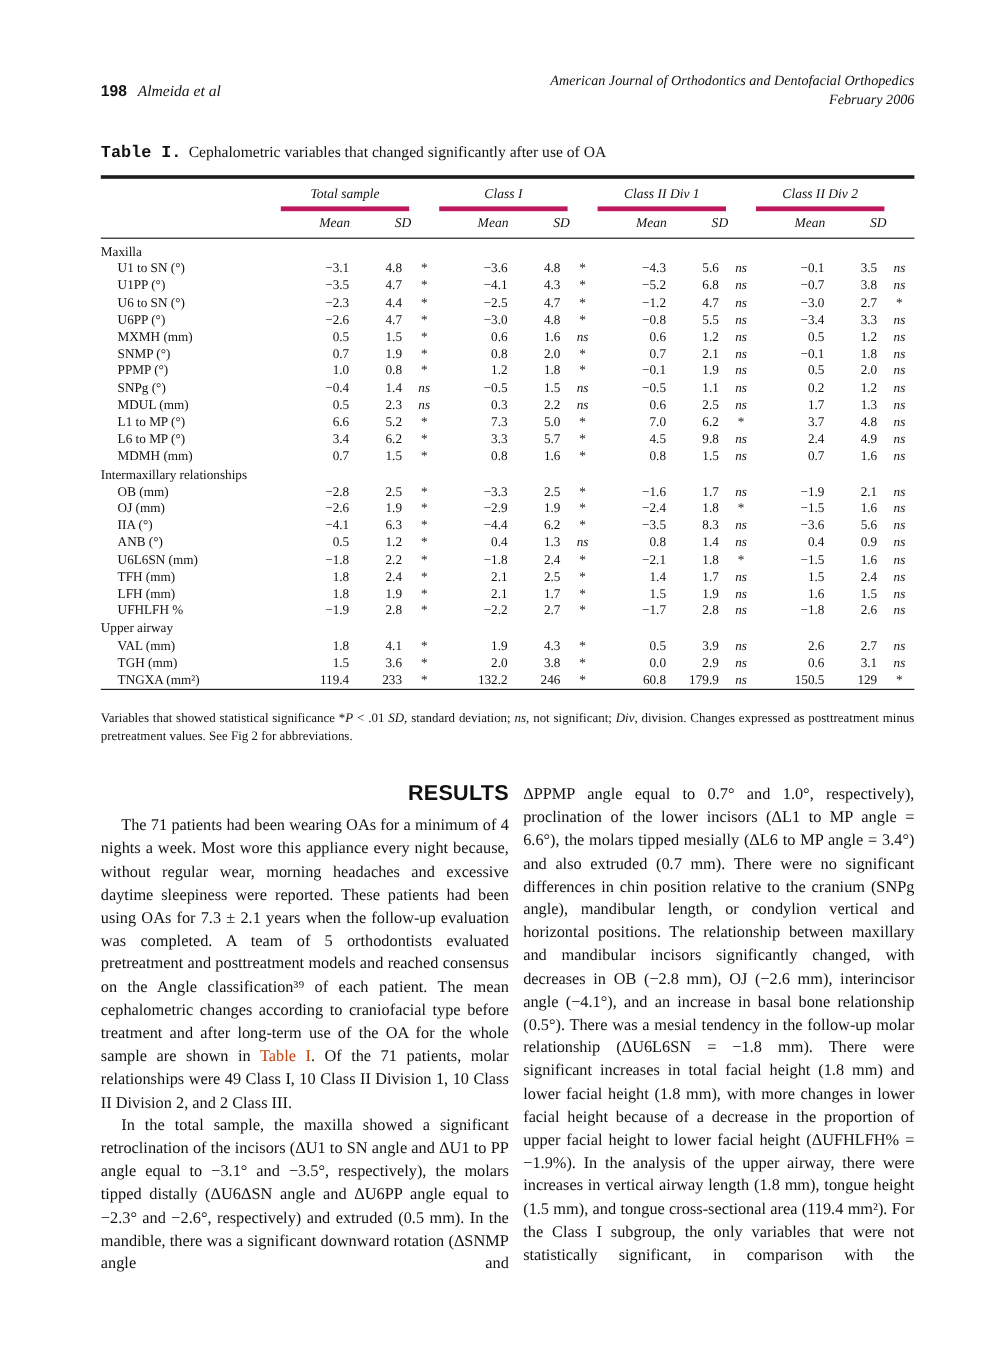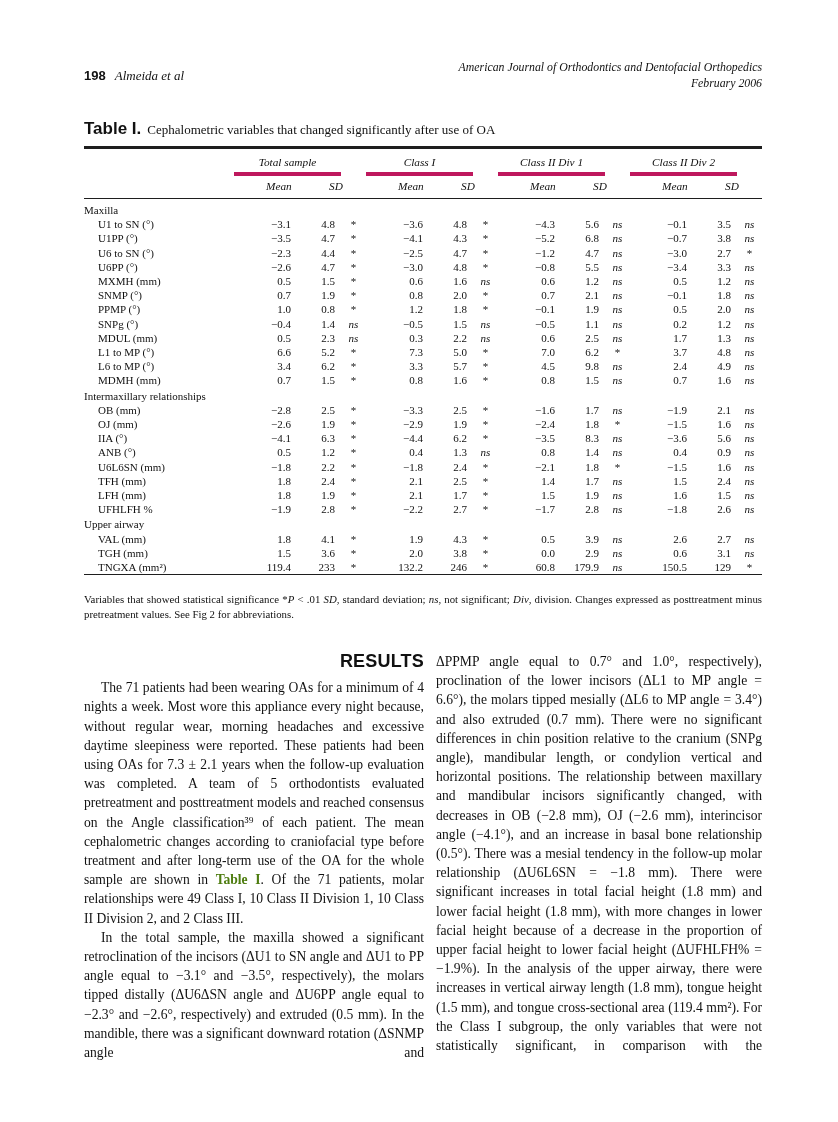--- a/index.html
+++ b/index.html
@@ -15,21 +15,21 @@
   .runhead{
     position:absolute;top:60px;left:84px;right:76px;
     display:flex;justify-content:space-between;align-items:center;
   }
   .runhead-left{font-size:13px;white-space:nowrap;}
   .pageno{font-family:"Liberation Sans","DejaVu Sans",sans-serif;font-weight:bold;margin-right:9px;}
   .authors{font-style:italic;}
   .runhead-right{text-align:right;font-style:italic;font-weight:400;font-size:11.8px;line-height:15.5px;}
   
   .caption{position:absolute;top:119px;left:84px;width:678px;font-size:13px;}
-  .caption-label{font-family:Liberation Sans, sans-serif;font-weight:bold;font-size:17px;margin-right:6px;}
+  .caption-label{font-family:Liberation Mono, monospace;font-weight:bold;font-size:14px;margin-right:6px;}
   
   .ctable{
     position:absolute;top:146px;left:84px;width:678px;
     display:grid;
     grid-template-columns:150px repeat(4, 63px 44px 25px);
     border-top:3px solid #1e1e1e;
     border-bottom:1.5px solid #1e1e1e;
     font-size:11px;
     align-content:start;
   }
@@ -60,21 +60,21 @@
   .col-left{width:340px;}
   .col-right{width:326px;}
   .results-h{
     font-family:"Liberation Sans","DejaVu Sans",sans-serif;
     font-weight:bold;font-size:18px;letter-spacing:.2px;
     margin:0 0 7px 0;text-align:right;
   }
   .col p{margin:0;}
   .col p.indent{text-indent:17px;}
   .col p.cont{text-align-last:justify;}
-  .tref{color:#4d7c0f;cursor:pointer;font-weight:bold;}
+  .tref{color:#c2410c;cursor:pointer;}
 </style>
 </head>
 <body>
 
 <div class="page">
 
   <div class="runhead">
     <div class="runhead-left">
       <span class="pageno">198</span><span class="authors">Almeida et al</span>
     </div>

